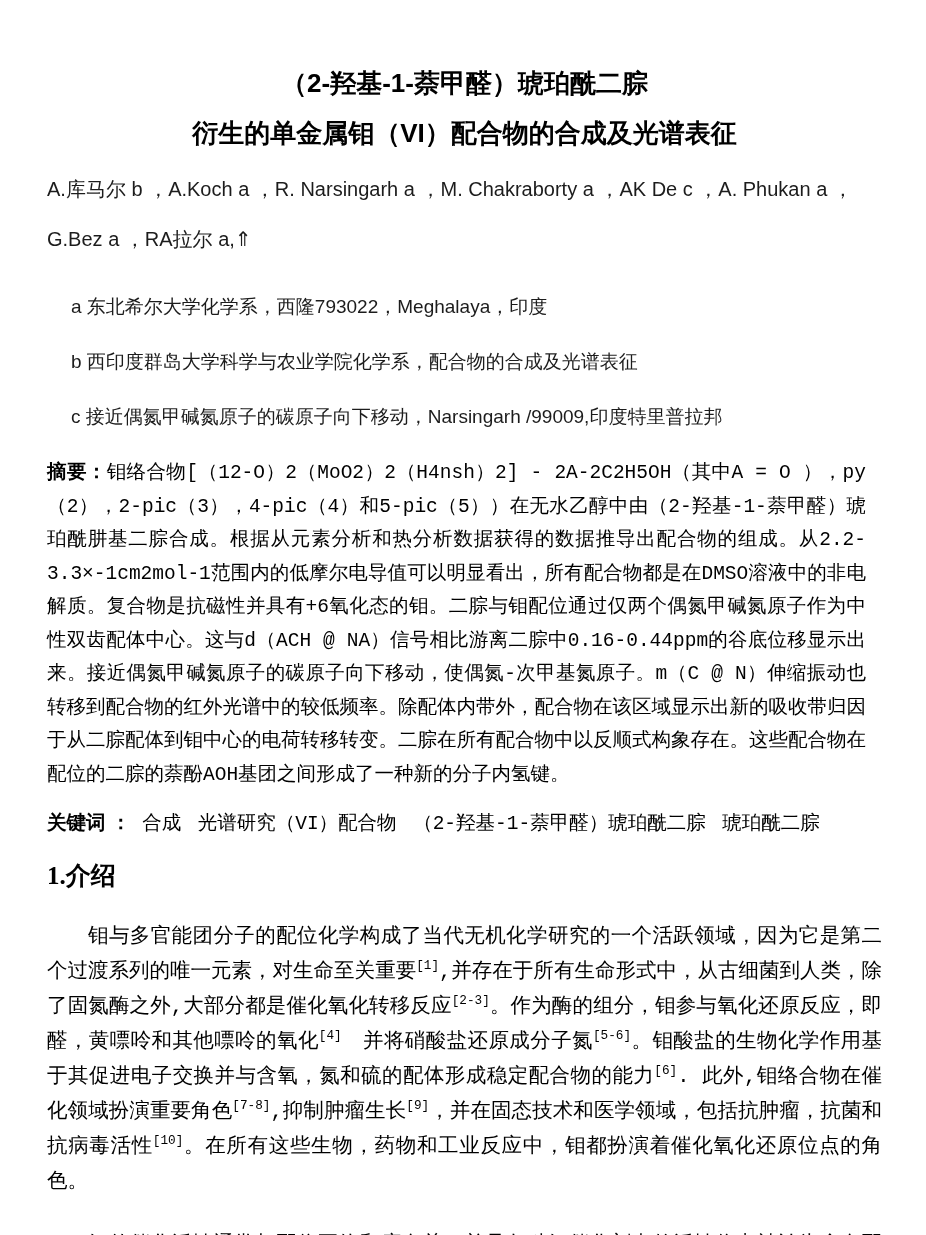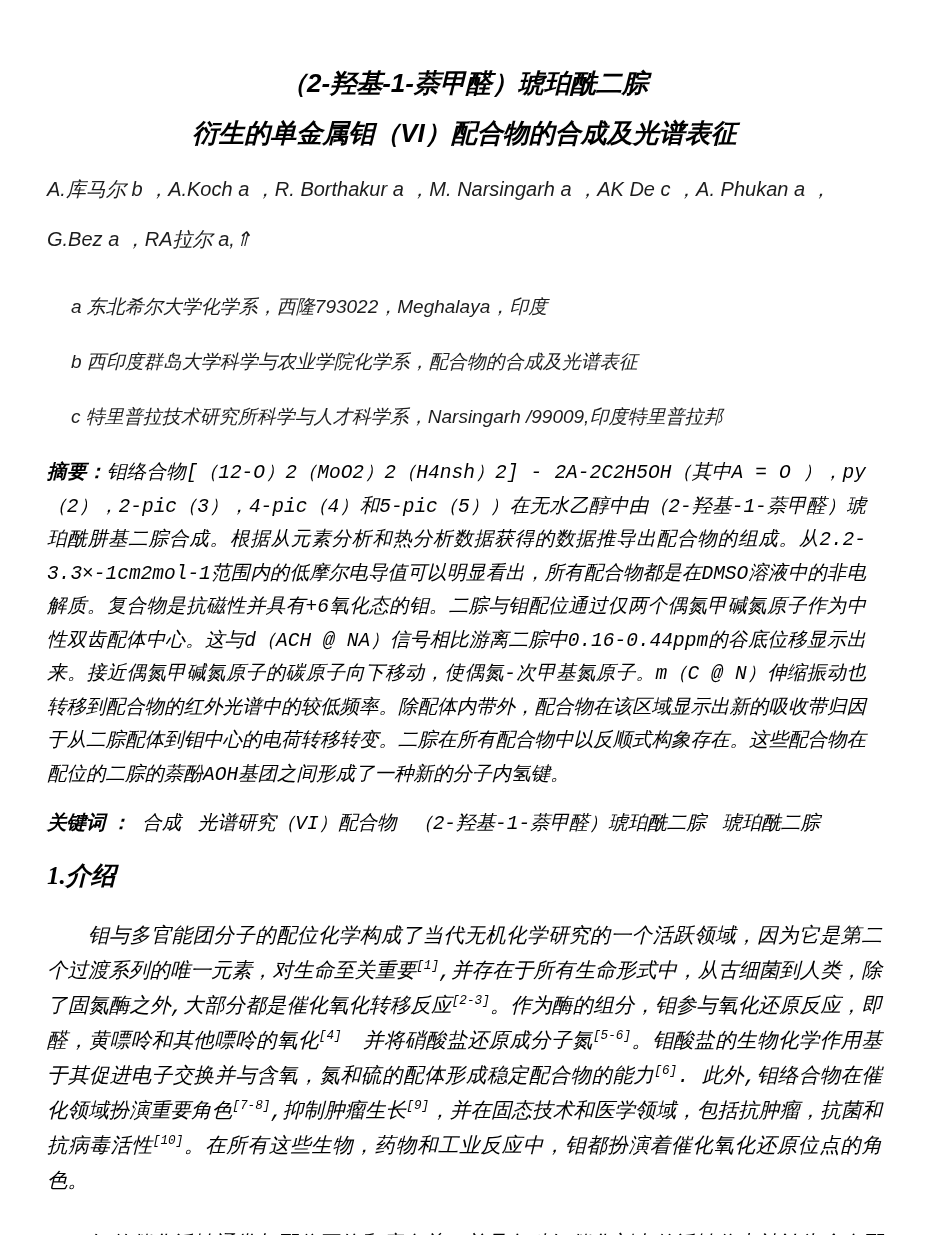--- a/index.html
+++ b/index.html
@@ -6,21 +6,20 @@
   body {
     width: 926px; height: 1235px;
     background: #ffffff;
     color: #000000;
     overflow: hidden;
   }
   .page {
     box-sizing: border-box;
     width: 926px; height: 1235px;
     padding: 58px 44px 0 47px;
-    font-style: italic;
   }
   
   .title {
     font-family: "Liberation Sans", sans-serif;
     font-weight: 700;
     font-size: 26px;
     line-height: 50px;
     text-align: center;
     color: #000;
   }
@@ -86,25 +85,25 @@
 </head>
 <body>
 
 <div class="page">
 
   <div class="title">
     <div>（2-羟基-1-萘甲醛）琥珀酰二腙</div>
     <div>衍生的单金属钼（VI）配合物的合成及光谱表征</div>
   </div>
 
-  <div class="authors">A.库马尔 b ，A.Koch a ，R. Borthakur a ，M. Narsingarh a ，AK De c ，A. Phukan a ，G.Bez a ，RA拉尔 a,⇑</div>
+  <div class="authors">A.库马尔 b ，A.Koch a ，R. Narsingarh a ，M. Chakraborty a ，AK De c ，A. Phukan a ，G.Bez a ，RA拉尔 a,⇑</div>
 
   <div class="affil">a 东北希尔大学化学系，西隆793022，Meghalaya，印度</div>
   <div class="affil">b 西印度群岛大学科学与农业学院化学系，配合物的合成及光谱表征</div>
-  <div class="affil">c 特里普拉技术研究所科学与人才科学系，Narsingarh /99009,印度特里普拉邦</div>
+  <div class="affil">c 接近偶氮甲碱氮原子的碳原子向下移动，Narsingarh /99009,印度特里普拉邦</div>
 
   <p class="abstract"><span class="lbl">摘要：</span><span>钼络合物[（12-O）2（MoO2）2（H4nsh）2] - 2A-2C2H5OH（其中A = O ），py（2），2-pic（3），4-pic（4）和5-pic（5））在无水乙醇中由（2-羟基-1-萘甲醛）琥珀酰肼基二腙合成。根据从元素分析和热分析数据获得的数据推导出配合物的组成。从2.2-3.3×-1cm2mol-1范围内的低摩尔电导值可以明显看出，所有配合物都是在DMSO溶液中的非电解质。复合物是抗磁性并具有+6氧化态的钼。二腙与钼配位通过仅两个偶氮甲碱氮原子作为中性双齿配体中心。这与d（ACH @ NA）信号相比游离二腙中0.16-0.44ppm的谷底位移显示出来。接近偶氮甲碱氮原子的碳原子向下移动，使偶氮-次甲基氮原子。m（C @ N）伸缩振动也转移到配合物的红外光谱中的较低频率。除配体内带外，配合物在该区域显示出新的吸收带归因于从二腙配体到钼中心的电荷转移转变。二腙在所有配合物中以反顺式构象存在。这些配合物在配位的二腙的萘酚AOH基团之间形成了一种新的分子内氢键。</span></p>
 
   <p class="keywords"><span class="lbl">关键词 ：</span>
     <span><span class="kw">合成</span><span class="kw">光谱研究（VI）配合物</span><span class="kw">（2-羟基-1-萘甲醛）琥珀酰二腙</span><span class="kw">琥珀酰二腙</span></span></p>
 
   <h2 class="intro-heading">1.介绍</h2>
 
   <p class="para">钼与多官能团分子的配位化学构成了当代无机化学研究的一个活跃领域，因为它是第二个过渡系列的唯一元素，对生命至关重要<sup>[1]</sup>,并存在于所有生命形式中，从古细菌到人类，除了固氮酶之外,大部分都是催化氧化转移反应<sup>[2-3]</sup>。作为酶的组分，钼参与氧化还原反应，即醛，黄嘌呤和其他嘌呤的氧化<sup>[4]</sup>　并将硝酸盐还原成分子氮<sup>[5-6]</sup>。钼酸盐的生物化学作用基于其促进电子交换并与含氧，氮和硫的配体形成稳定配合物的能力<sup>[6]</sup>. 此外,钼络合物在催化领域扮演重要角色<sup>[7-8]</sup>,抑制肿瘤生长<sup>[9]</sup>，并在固态技术和医学领域，包括抗肿瘤，抗菌和抗病毒活性<sup>[10]</sup>。在所有这些生物，药物和工业反应中，钼都扮演着催化氧化还原位点的角色。</p>
 

